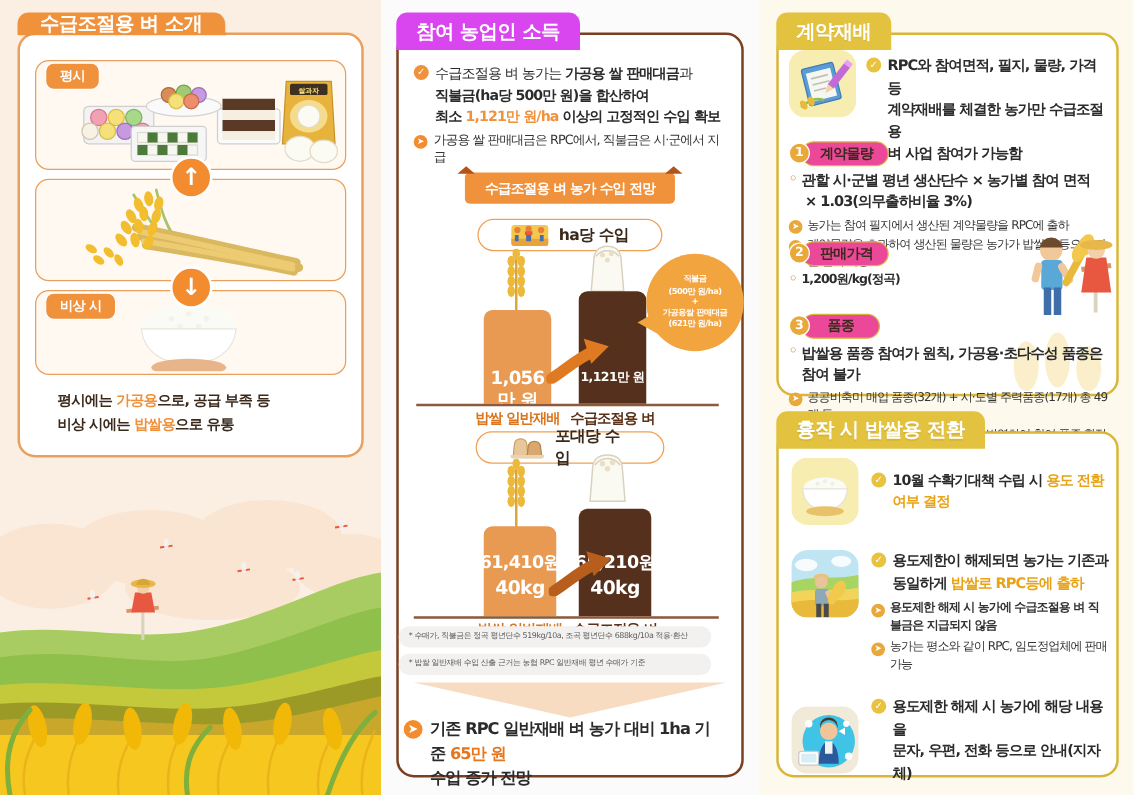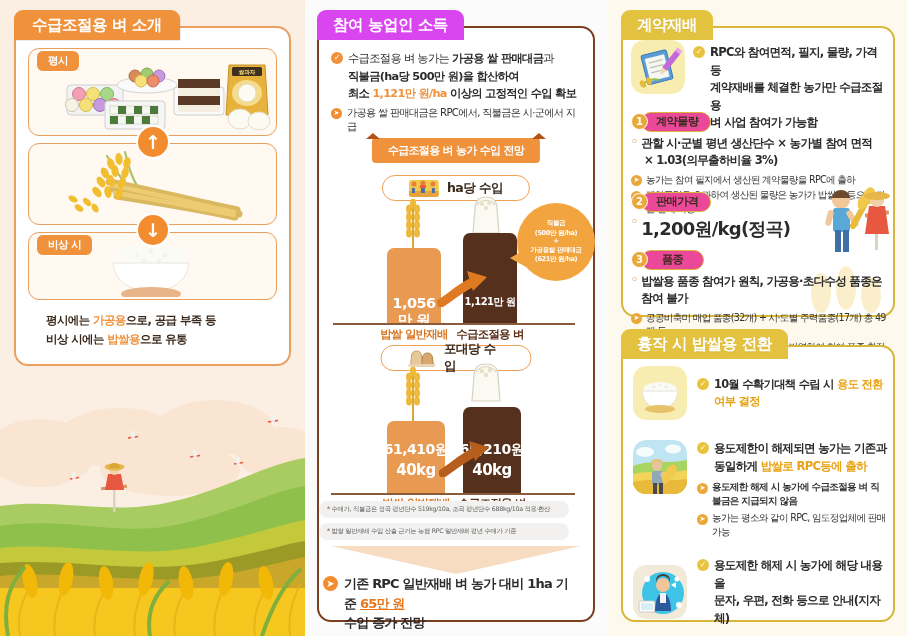--- a/index.html
+++ b/index.html
@@ -21,21 +21,21 @@
   }
   .field-bg{
     position:absolute; left:0; bottom:0; width:305px; height:238px;
     overflow:hidden;
   }
   .panel-orange{
     position:absolute; left:14px; top:26px; width:277px; height:340px;
     background:#FFFFFF; border:2px solid #E9A05E; border-radius:14px;
   }
   .hdr-orange{
-    position:absolute; left:14px; top:10px; height:30px;
+    position:absolute; left:14px; top:10px; height:18px;
     background:#F0913C; border-radius:9px 9px 0 0;
     padding:0 18px; display:flex; align-items:center;
     color:#fff; font-weight:bold; font-size:15.5px; letter-spacing:-0.5px;
     z-index:4; box-shadow:1px 1px 0 rgba(0,0,0,.08);
   }
   .sub-box{
     position:absolute; background:#FFF9F2; border:1.6px solid #E9A05E;
     border-radius:11px;
   }
   .tag-orange{
@@ -201,21 +201,21 @@
   .num-l{
     margin-left:-7px; padding:1.5px 12px 1.5px 14px; border:1.4px solid #D8B63A;
     border-radius:11px; font-size:11.2px; font-weight:bold; color:#3B2A1C;
     letter-spacing:-0.6px; background:#ec4899;
   }
   .dotline{ display:flex; gap:4px; align-items:flex-start; }
   .dotline::before{
     content:"\25E6"; color:#C98A1F; font-size:11px; line-height:1.35;
   }
   .hl-y{ color:#E8A317; }
-  .hl-r{ color:#E8761C;text-decoration:underline; }
+  .hl-r{ color:#E8761C; }
 </style>
 </head>
 <body>
 
 <div class="page">
 
   <div class="col1">
 
     <div class="field-bg">
       <svg width="305" height="238" viewBox="0 0 305 238">
@@ -641,21 +641,21 @@
         <span class="ic-arrow-y">➤</span>
         <span class="g-sub">계약물량을 초과하여 생산된 물량은 농가가 밥쌀용 등으로 자율 판매 가능</span>
       </div>
     </div>
 
     <div style="position:absolute; left:24px; top:190px; width:200px;">
       <div class="numbadge">
         <span class="num-c">2</span>
         <span class="num-l">판매가격</span>
       </div>
-      <div class="dotline g-text" style="font-size:18px;">
+      <div class="dotline g-text" style="font-size:10px;">
           <span>1,200원/kg(정곡)</span>
         </div>
     </div>
 
     <svg width="74" height="72" viewBox="0 0 74 72" style="position:absolute; right:14px; top:186px;">
       <g>
           <ellipse cx="22" cy="14" rx="9" ry="9" fill="#F2C79A"></ellipse>
         <path d="M13,12 a9,8 0 0 1 18,0 z" fill="#6B4A2E"></path>
         <rect x="14" y="22" width="17" height="24" rx="3" fill="#5AA8D8"></rect>
         <rect x="16" y="44" width="6" height="22" fill="#3F6FA8"></rect>

